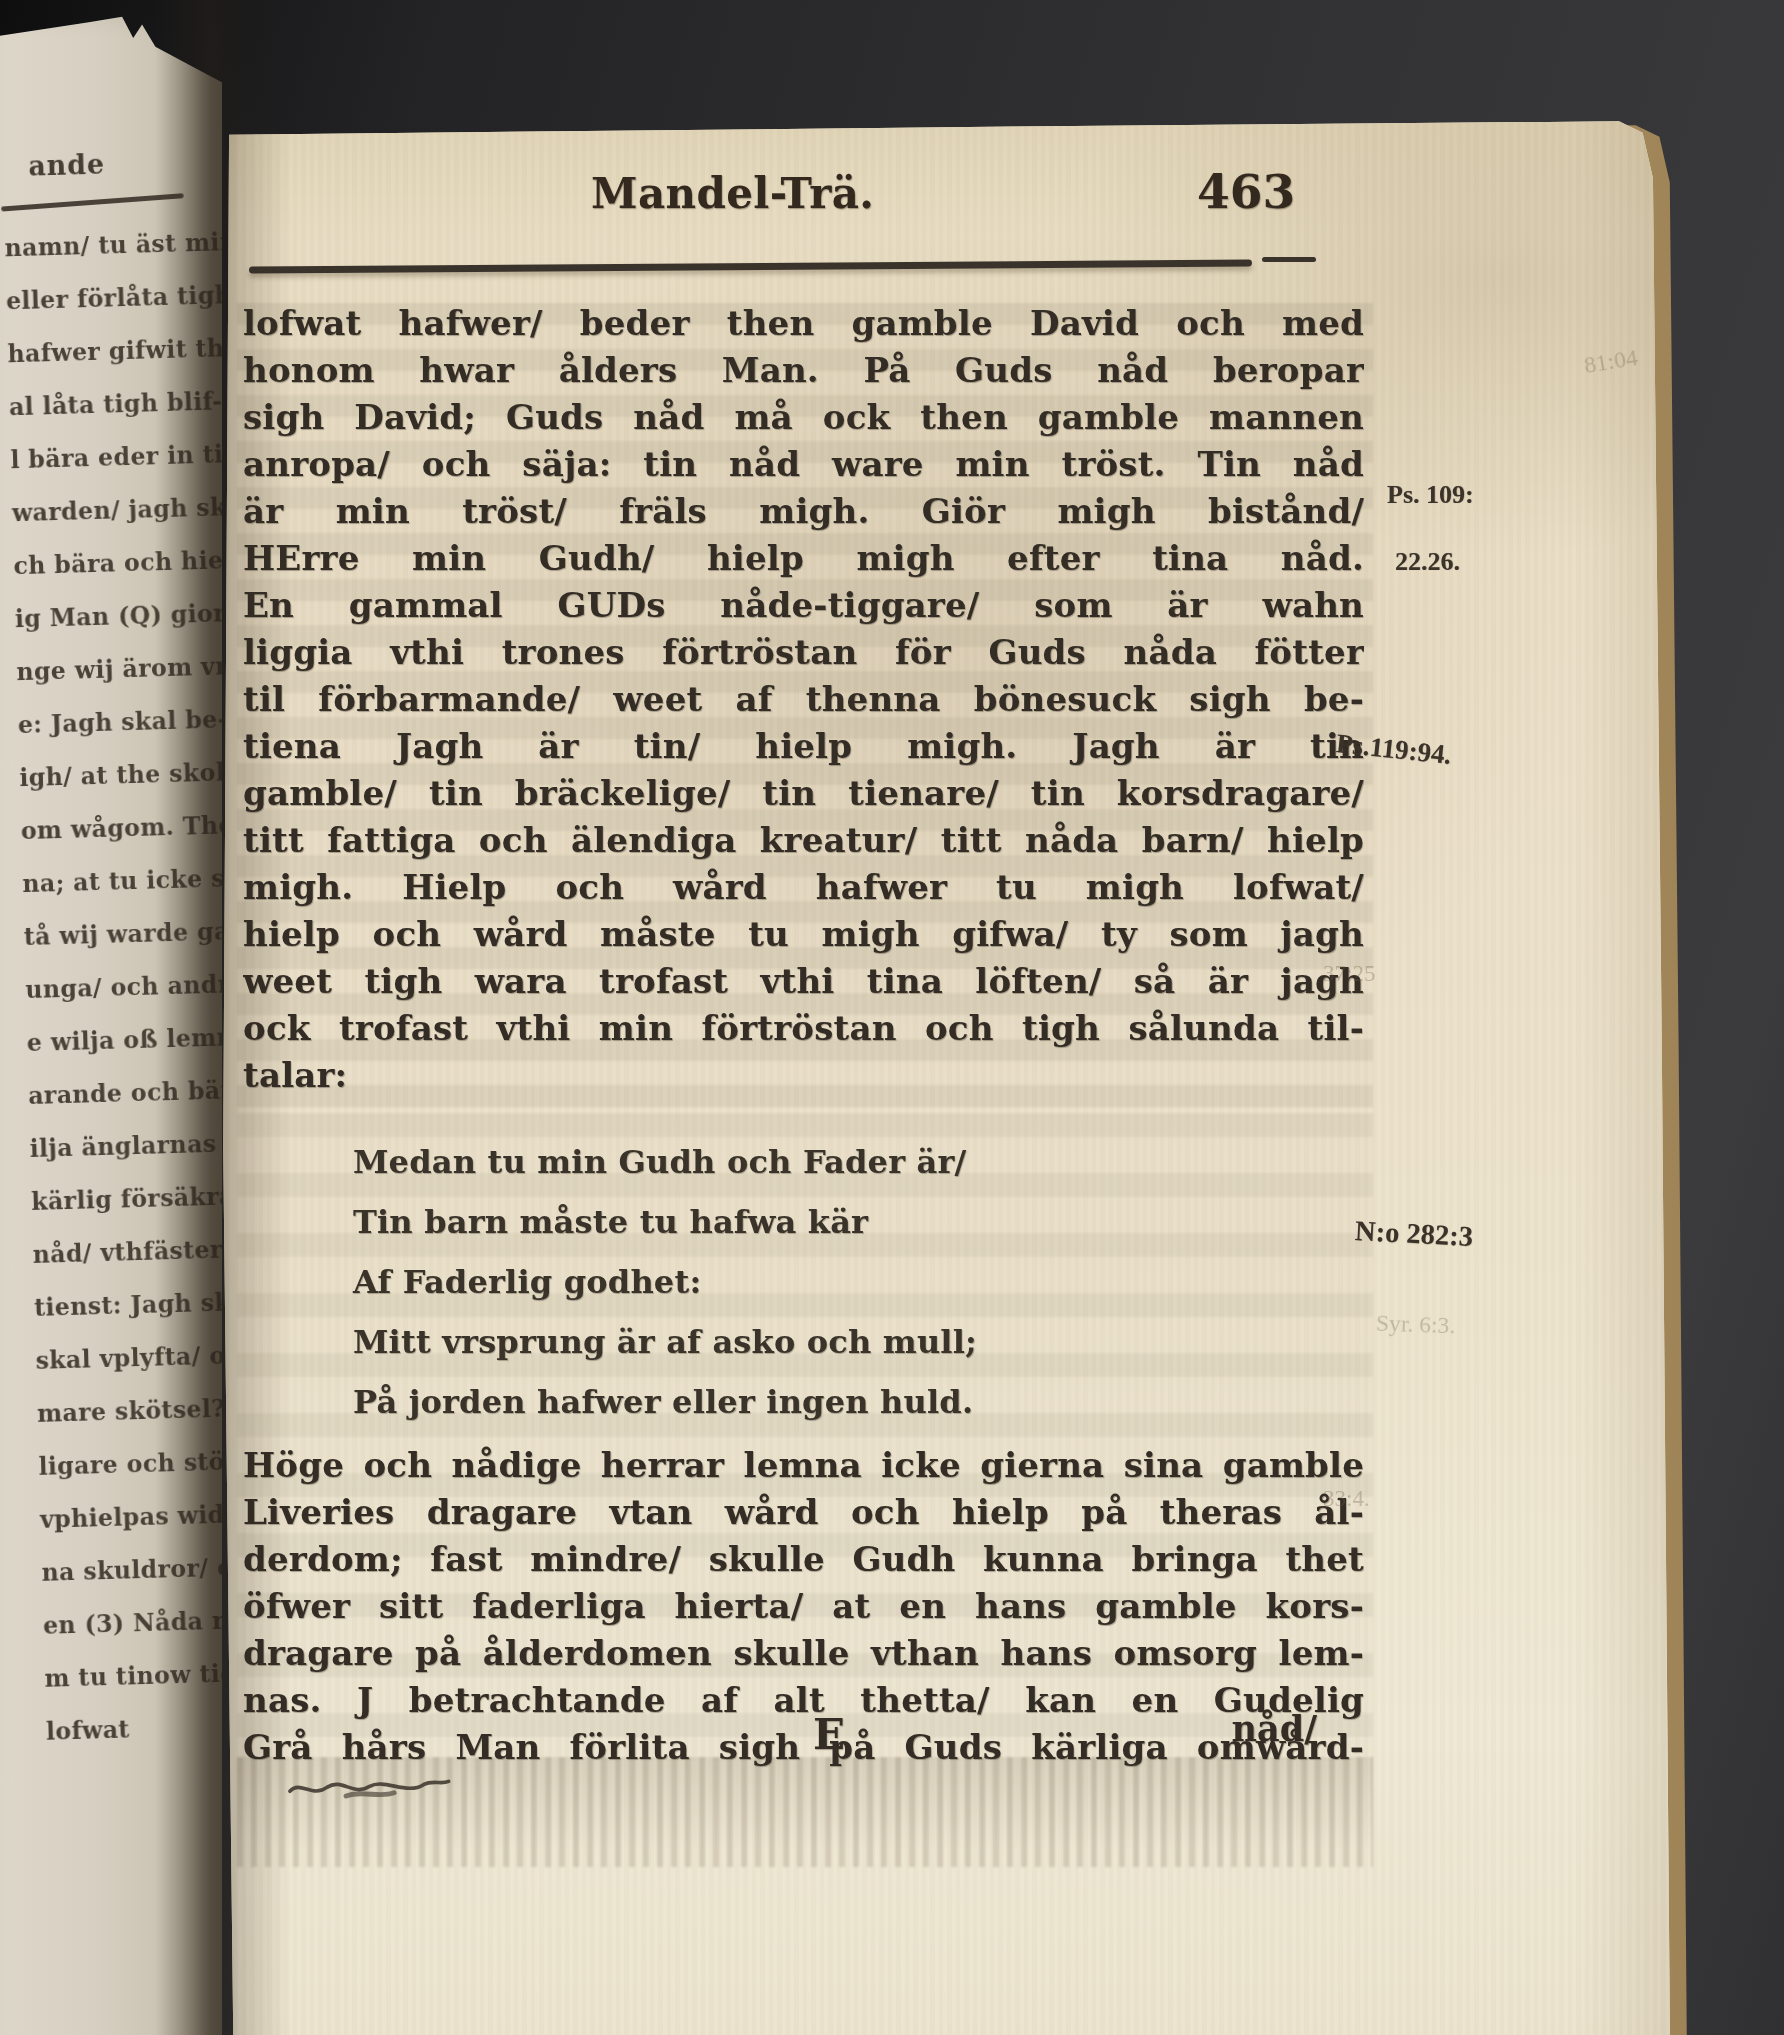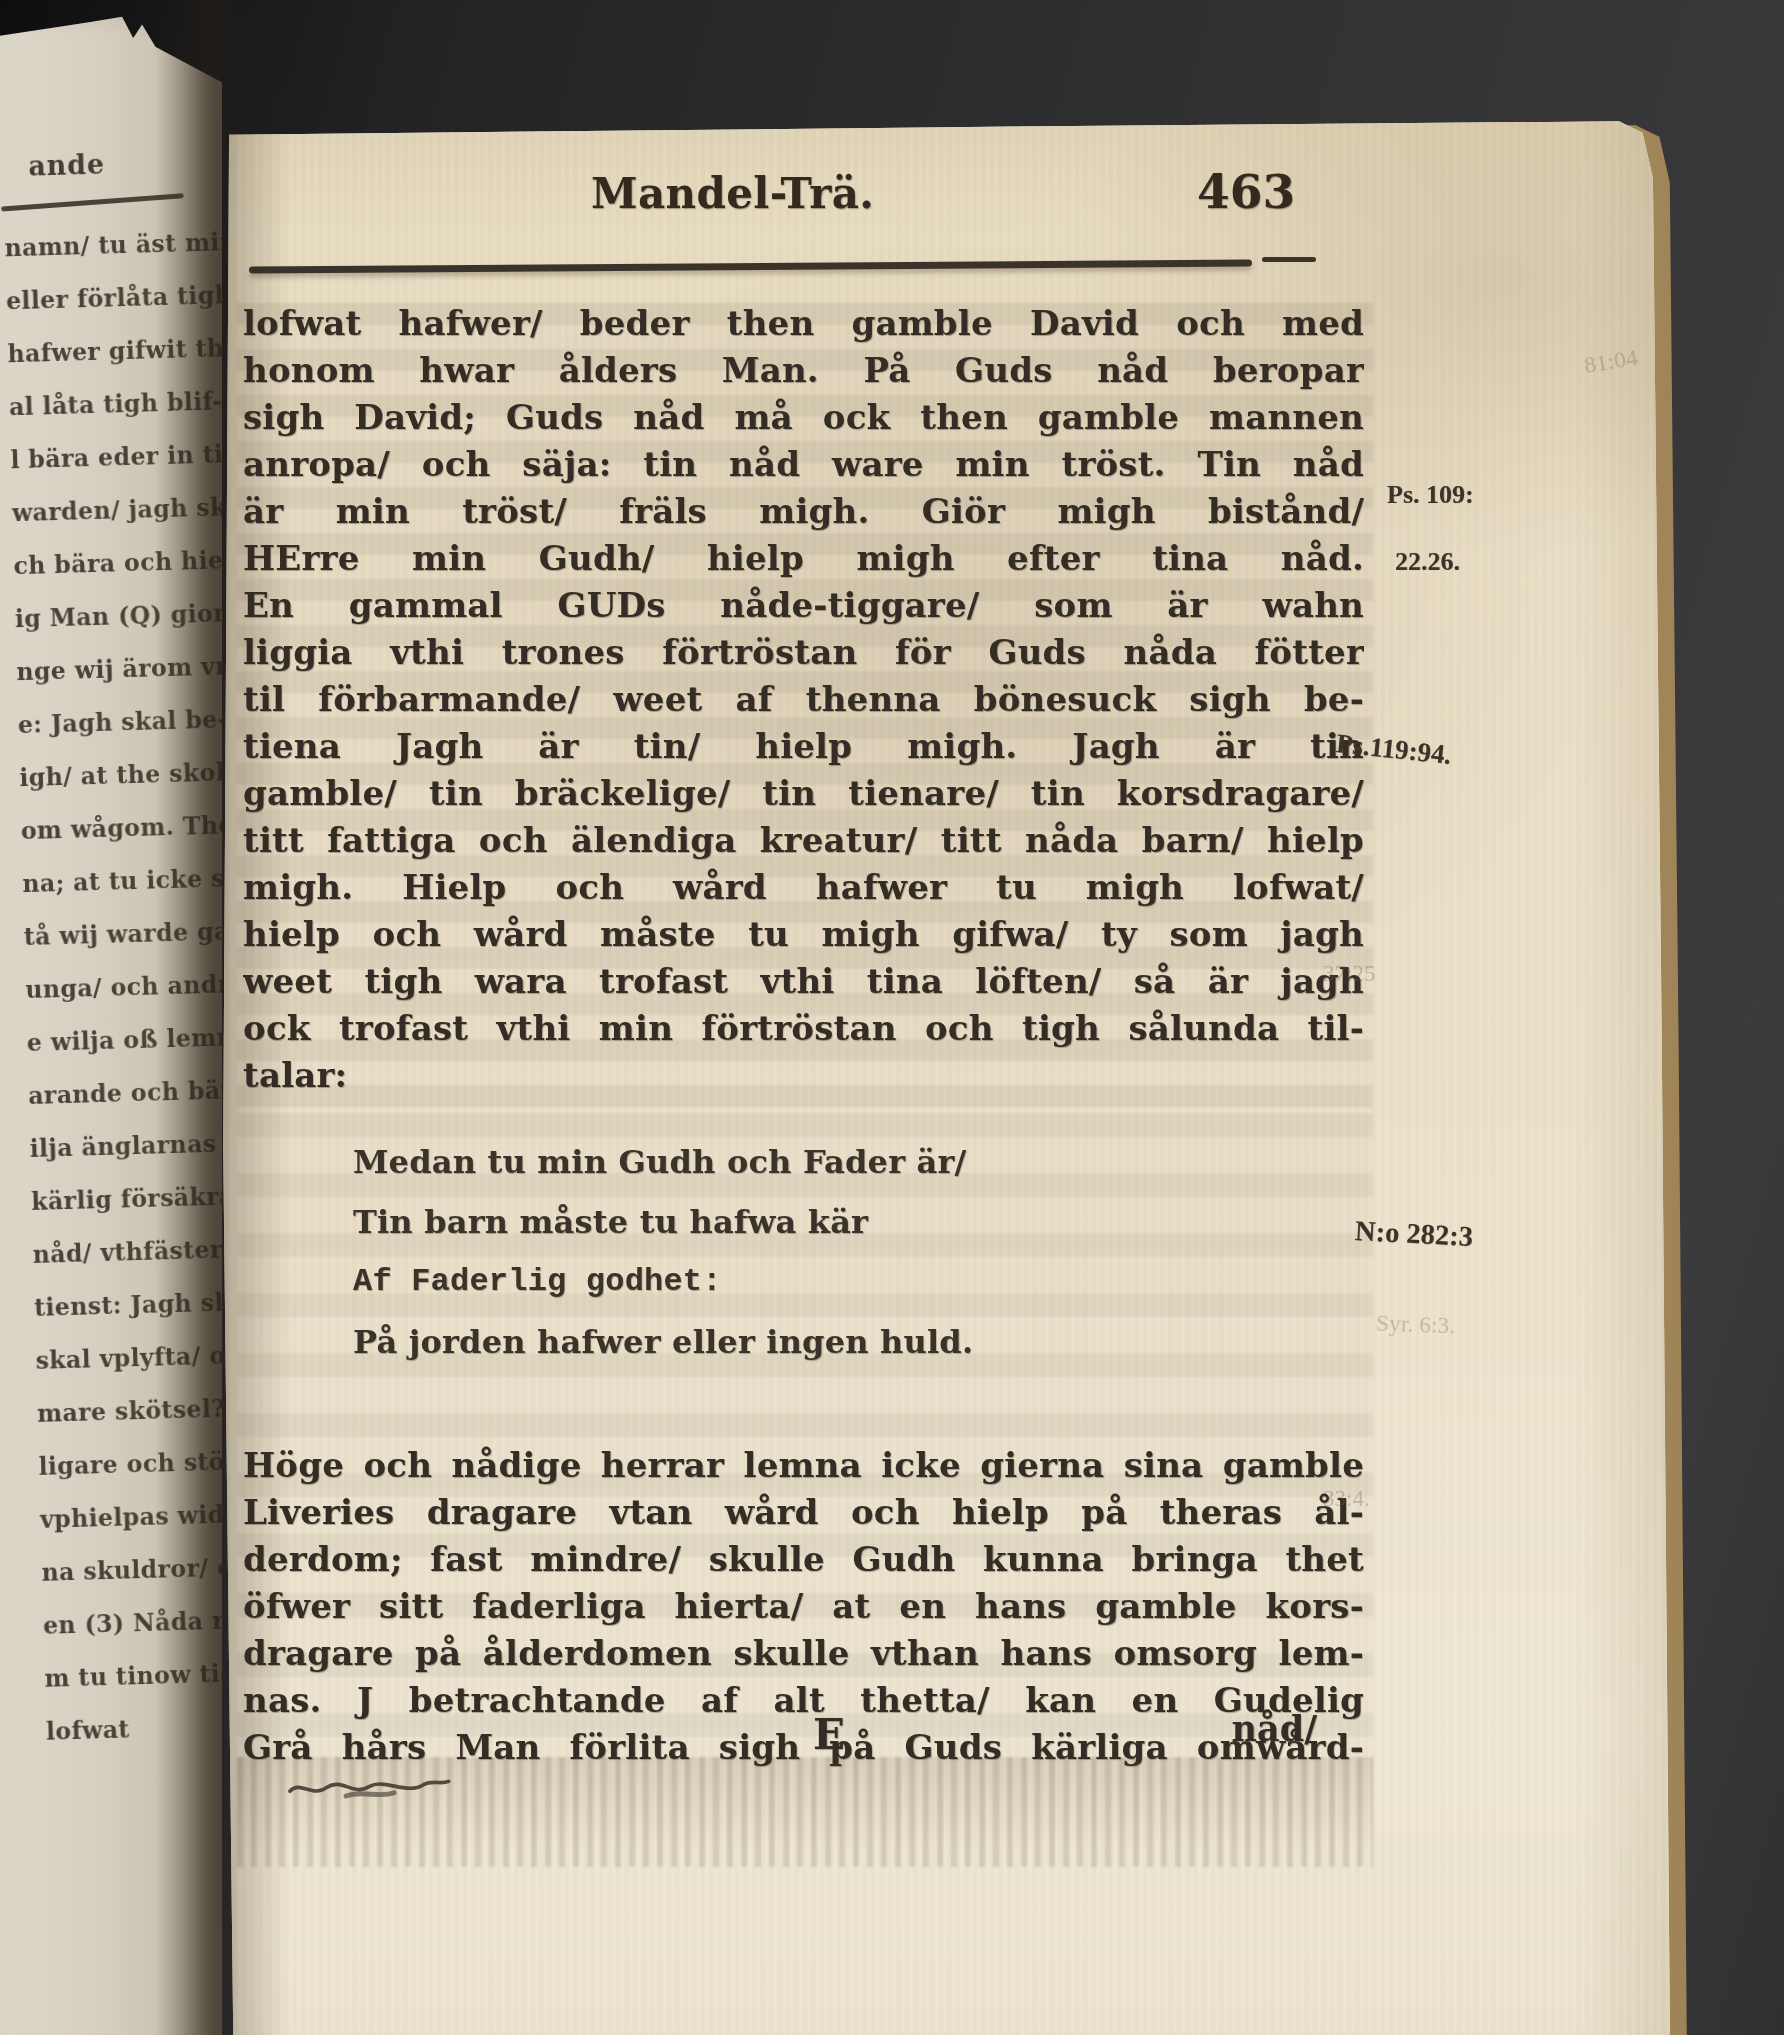--- a/index.html
+++ b/index.html
@@ -67,21 +67,21 @@
   .para,.verse,.sig-row{position:absolute;left:39px;width:1121px;}
   .bline{height:47px;line-height:47px;font-size:34px;font-weight:700;color:#342d25;
     letter-spacing:0.2px;word-spacing:2.4px;white-space:nowrap;
     text-shadow:0.8px 0.8px 0.8px rgba(64,54,40,.38);
     text-align:justify;text-align-last:justify;white-space:normal;overflow:hidden;}
   .para1{top:188px;}
   .para1 .bline:last-child{text-align-last:left;}
   .verse{top:1020px;}
   .vline{height:60px;line-height:60px;font-size:32px;font-weight:700;color:#3a332a;
     letter-spacing:0.2px;margin-left:110px;text-shadow:0.8px 0.8px 0.8px rgba(64,54,40,.35);}
-  .verse .vline:nth-child(3){font-family:Liberation Mono, monospace;}
+  .verse .vline:nth-child(3){}
   .para2{top:1330px;}
   .sig-row{top:1598px;height:57px;}
   .sig{position:absolute;left:570px;top:0;font-size:42px;font-weight:700;color:#342d25;
     text-shadow:0.8px 0.8px 1.2px rgba(64,54,40,.4);}
   .catchword{position:absolute;right:47px;top:-2.4px;font-size:35px;font-weight:700;color:#342d25;
     text-shadow:0.8px 0.8px 0.8px rgba(64,54,40,.38);}
 
   
   .mnote{position:absolute;font-family:"Liberation Serif", serif;font-weight:700;color:#3b332a;
     white-space:nowrap;text-shadow:0.4px 0.4px 0.8px rgba(70,58,42,.4);}
@@ -174,20 +174,21 @@
         <div class="bline">hielp och wård måste tu migh gifwa/ ty som jagh</div>
         <div class="bline">weet tigh wara trofast vthi tina löften/ så är jagh</div>
         <div class="bline">ock trofast vthi min förtröstan och tigh sålunda til-</div>
         <div class="bline">talar:</div>
       </section>
 
     <section class="verse">
         <div class="vline">Medan tu min Gudh och Fader är/</div>
         <div class="vline">Tin barn måste tu hafwa kär</div>
         <div class="vline">Af Faderlig godhet:</div>
+        <div class="vline">Mitt vrsprung är af asko och mull;</div>
         <div class="vline">På jorden hafwer eller ingen huld.</div>
       </section>
 
     <section class="para para2">
         <div class="bline">Höge och nådige herrar lemna icke gierna sina gamble</div>
         <div class="bline">Liveries dragare vtan wård och hielp på theras ål-</div>
         <div class="bline">derdom; fast mindre/ skulle Gudh kunna bringa thet</div>
         <div class="bline">öfwer sitt faderliga hierta/ at en hans gamble kors-</div>
         <div class="bline">dragare på ålderdomen skulle vthan hans omsorg lem-</div>
         <div class="bline">nas.  J betrachtande af alt thetta/ kan en Gudelig</div>

